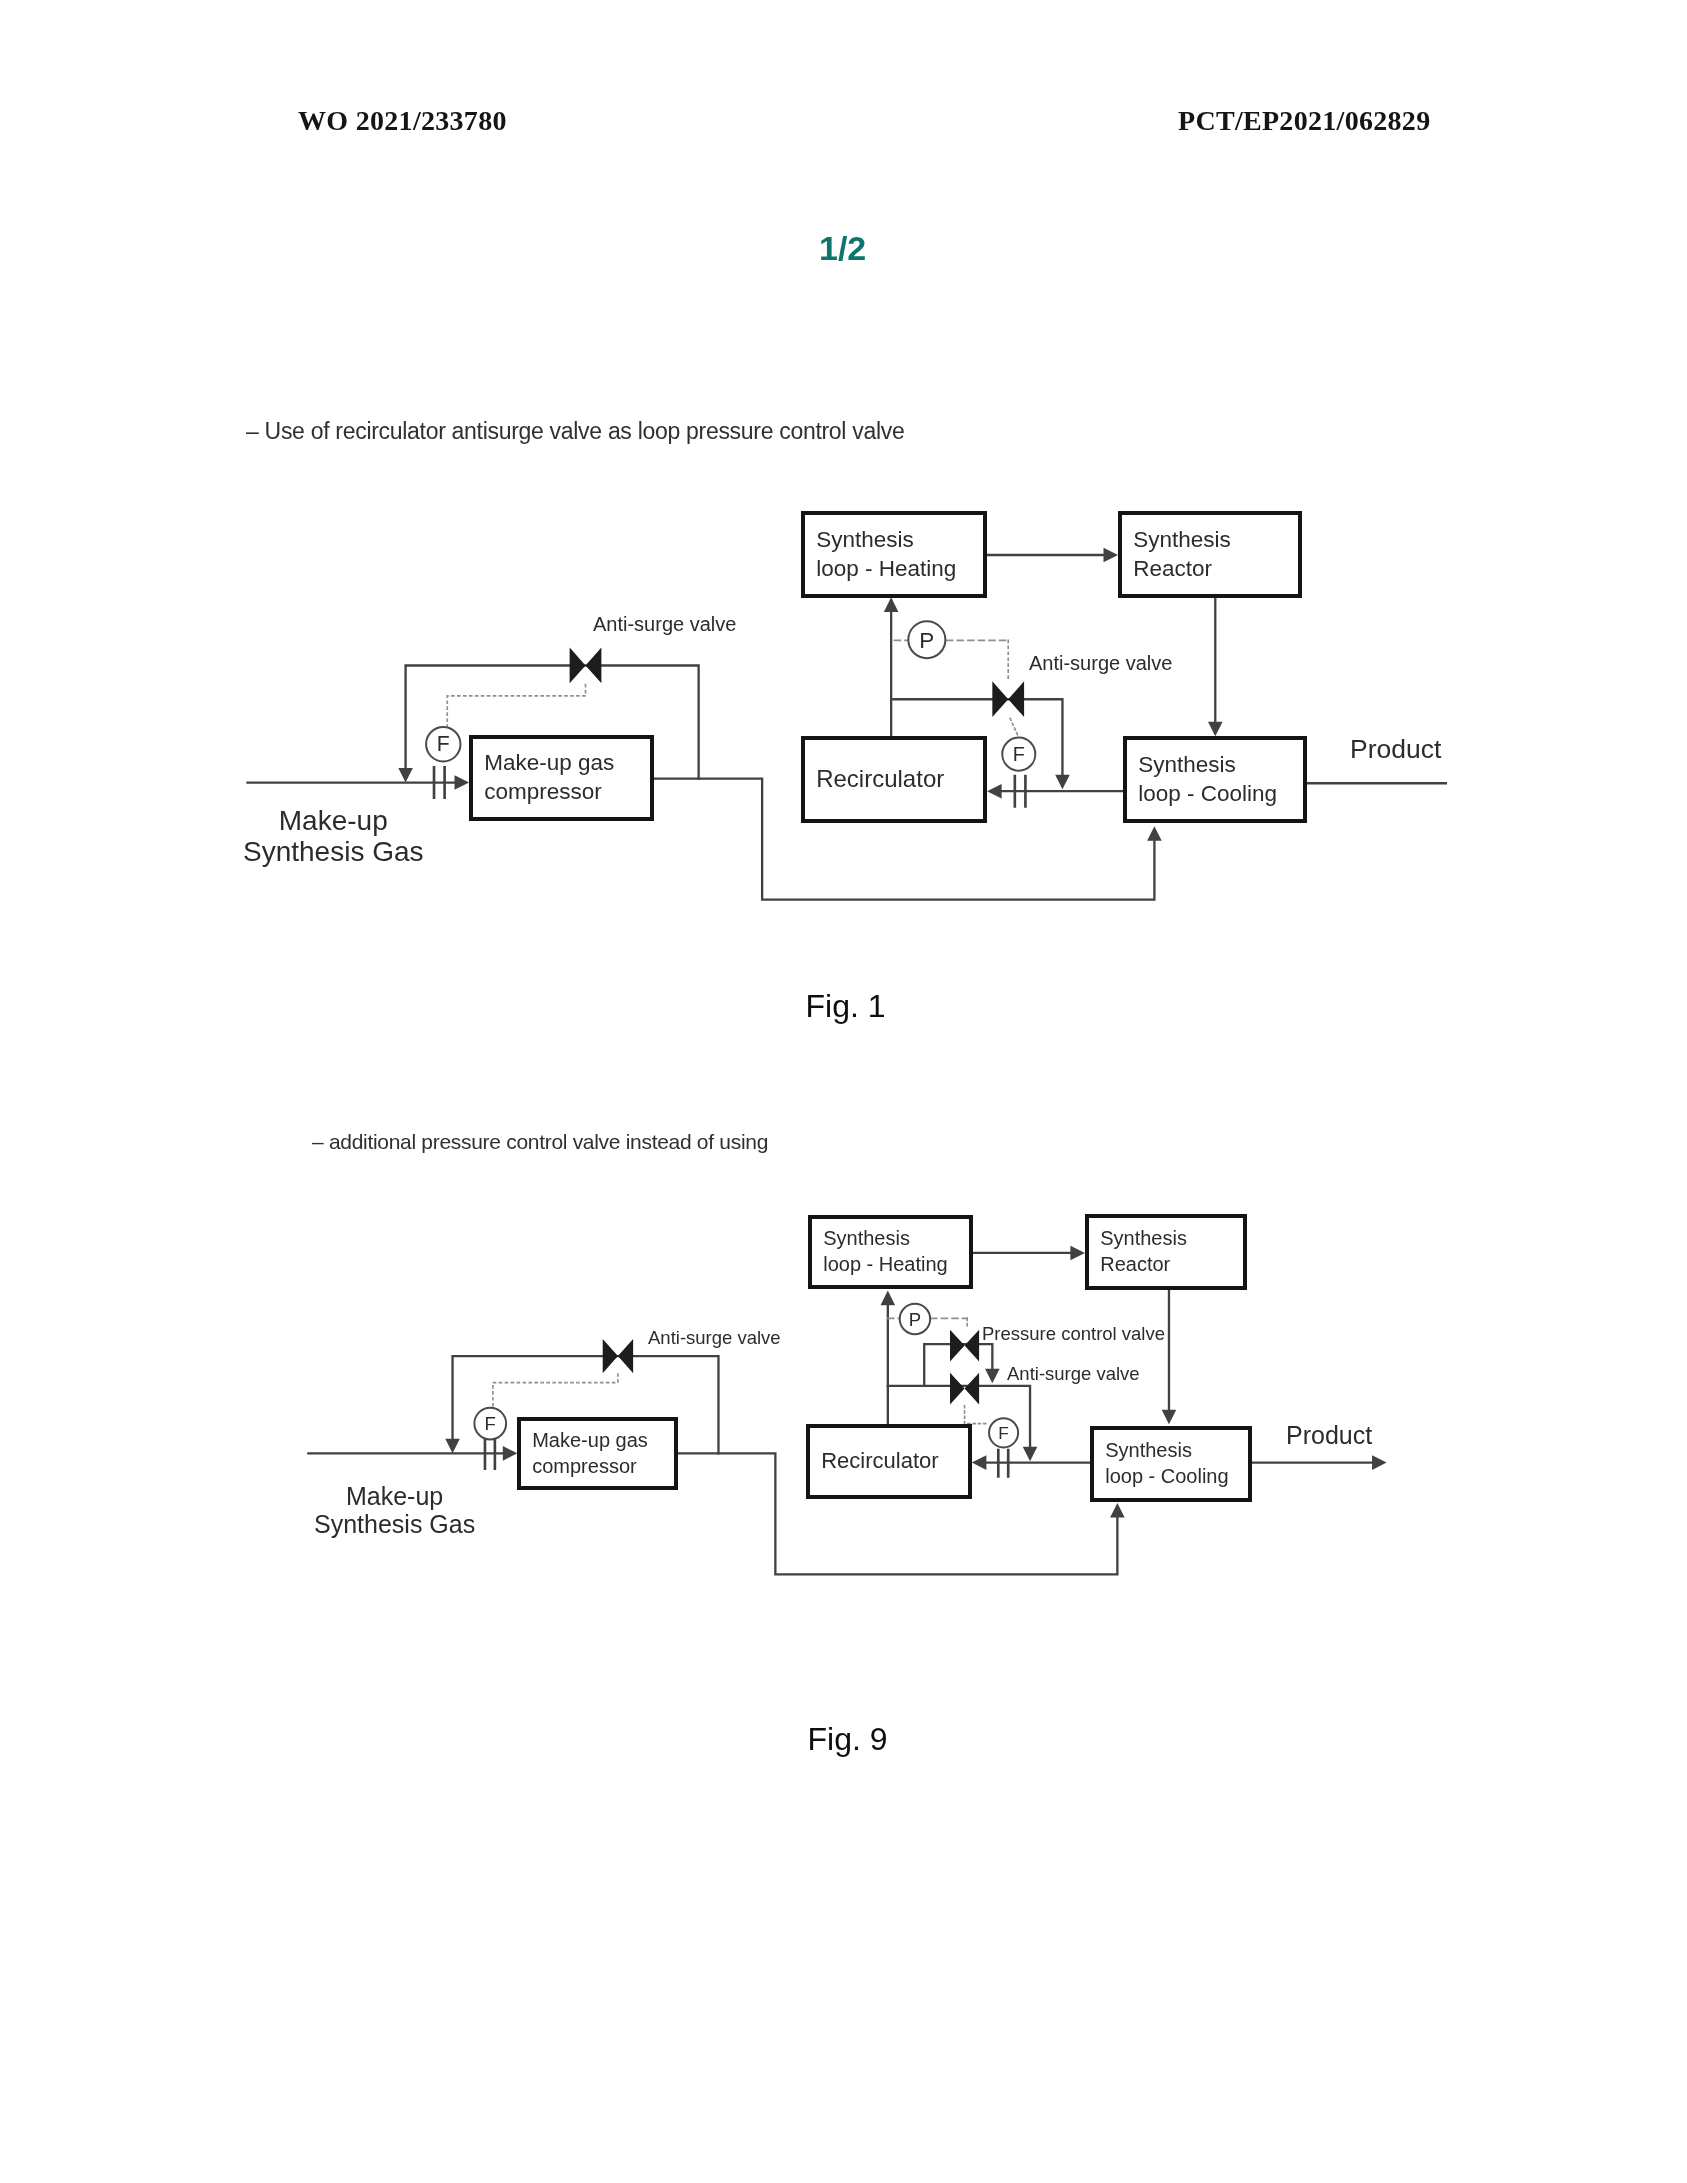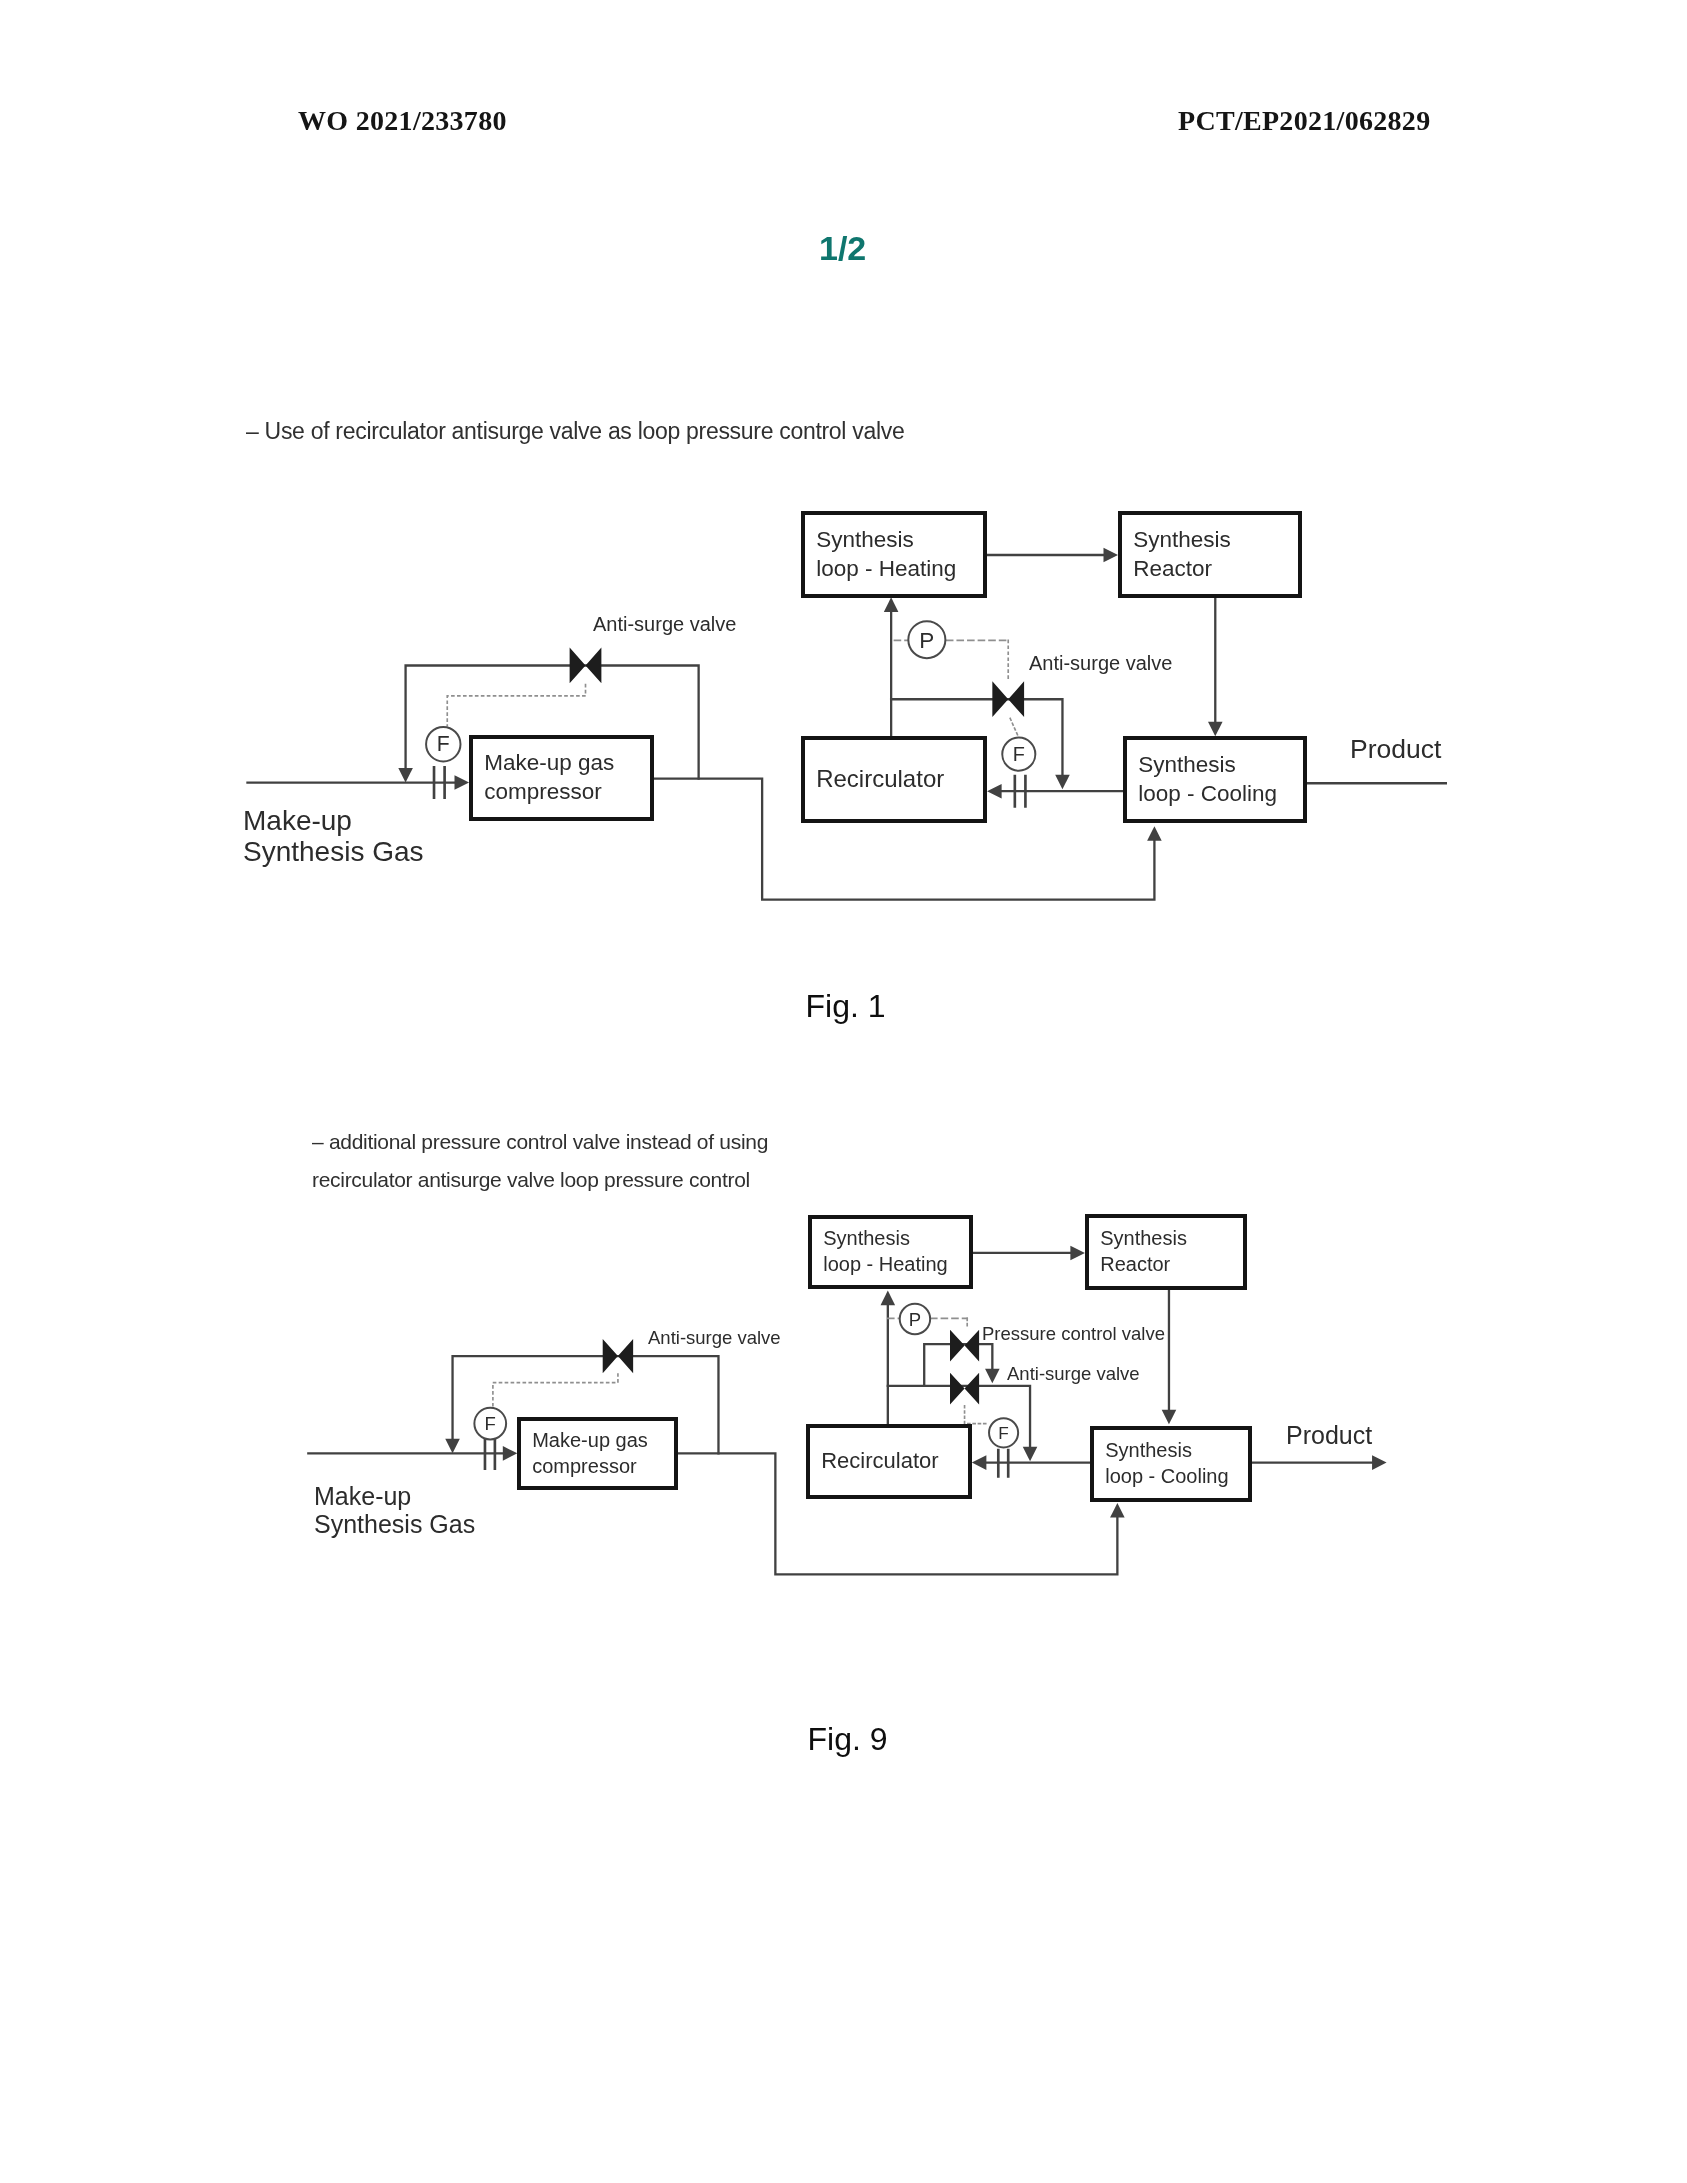--- a/index.html
+++ b/index.html
@@ -7,38 +7,37 @@
   .page{position:absolute;left:0;top:0;width:1447px;height:2183px;background:#ffffff;overflow:hidden;}
   .hdr{position:absolute;font-family:"Liberation Serif",serif;font-weight:bold;font-size:28px;color:#151515;letter-spacing:0.3px;white-space:nowrap;}
   .pageno{position:absolute;font-size:34px;font-weight:bold;color:#0f766e;white-space:nowrap;}
   .figtitle{position:absolute;font-size:23px;color:#303030;white-space:nowrap;letter-spacing:-0.3px;}
   .figtitle2{position:absolute;font-size:21px;line-height:38px;color:#303030;letter-spacing:-0.3px;}
   .box{position:absolute;box-sizing:border-box;background:#ffffff;border:4.6px solid #141414;display:flex;flex-direction:column;justify-content:center;color:#2c2c2c;padding-left:11.2px;}
   .f1box{font-size:22.5px;line-height:1.28;}
   .f2box{font-size:20px;line-height:1.28;}
   .l{white-space:nowrap;}
   .lbl{position:absolute;white-space:nowrap;color:#2c2c2c;}
-  .mk{line-height:1.12;}
+  .mk{line-height:1.12;text-align:center;}
   .caption{position:absolute;width:265px;text-align:center;font-size:32px;color:#0e0e0e;white-space:nowrap;}
   svg.linework{position:absolute;left:0;top:0;}
   text.instr{font-family:"Liberation Sans",sans-serif;fill:#2c2c2c;text-anchor:middle;}
 </style>
 </head>
 <body>
 
 <div class="page">
 
   <div class="hdr" style="left:298px;top:105px;">WO 2021/233780</div>
   <div class="hdr" style="left:1178px;top:105px;">PCT/EP2021/062829</div>
   <div class="pageno" style="left:819px;top:229px;">1/2</div>
 
   <div class="figtitle" style="left:246px;top:418px;">– Use of recirculator antisurge valve as loop pressure control valve</div>
   <div class="figtitle2" style="left:312px;top:1123px;">
     <div>– additional pressure control valve instead of using</div>
-    <div>recirculator antisurge valve loop pressure control</div>
   </div>
 
   <svg class="linework" width="1687" height="2183" viewBox="0 0 2550 3300">
 
     <g stroke-linecap="square">
       <path d="M374,1183 H700" fill="none" stroke="#414141" stroke-width="3.5"></path>
       <path d="M613,1006 V1164 M613,1006 H1056 M1056,1006 V1177" fill="none" stroke="#414141" stroke-width="3.5"></path>
       <path d="M988,1177 H1152 V1360 H1745 V1256" fill="none" stroke="#414141" stroke-width="3.5"></path>
       <path d="M1491,839 H1676" fill="none" stroke="#414141" stroke-width="3.5"></path>
       <path d="M1837,903 V1100" fill="none" stroke="#414141" stroke-width="3.5"></path>

